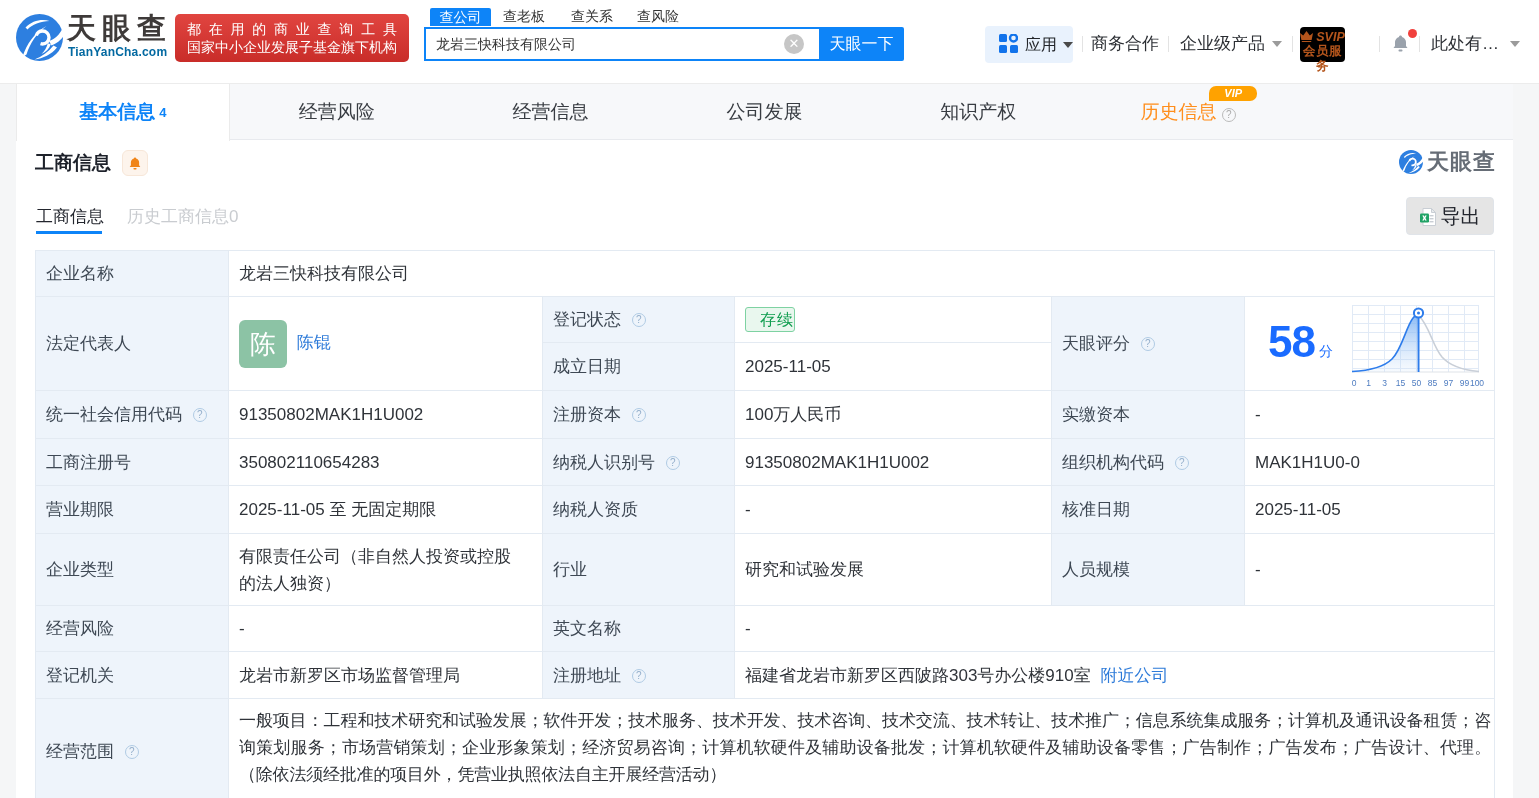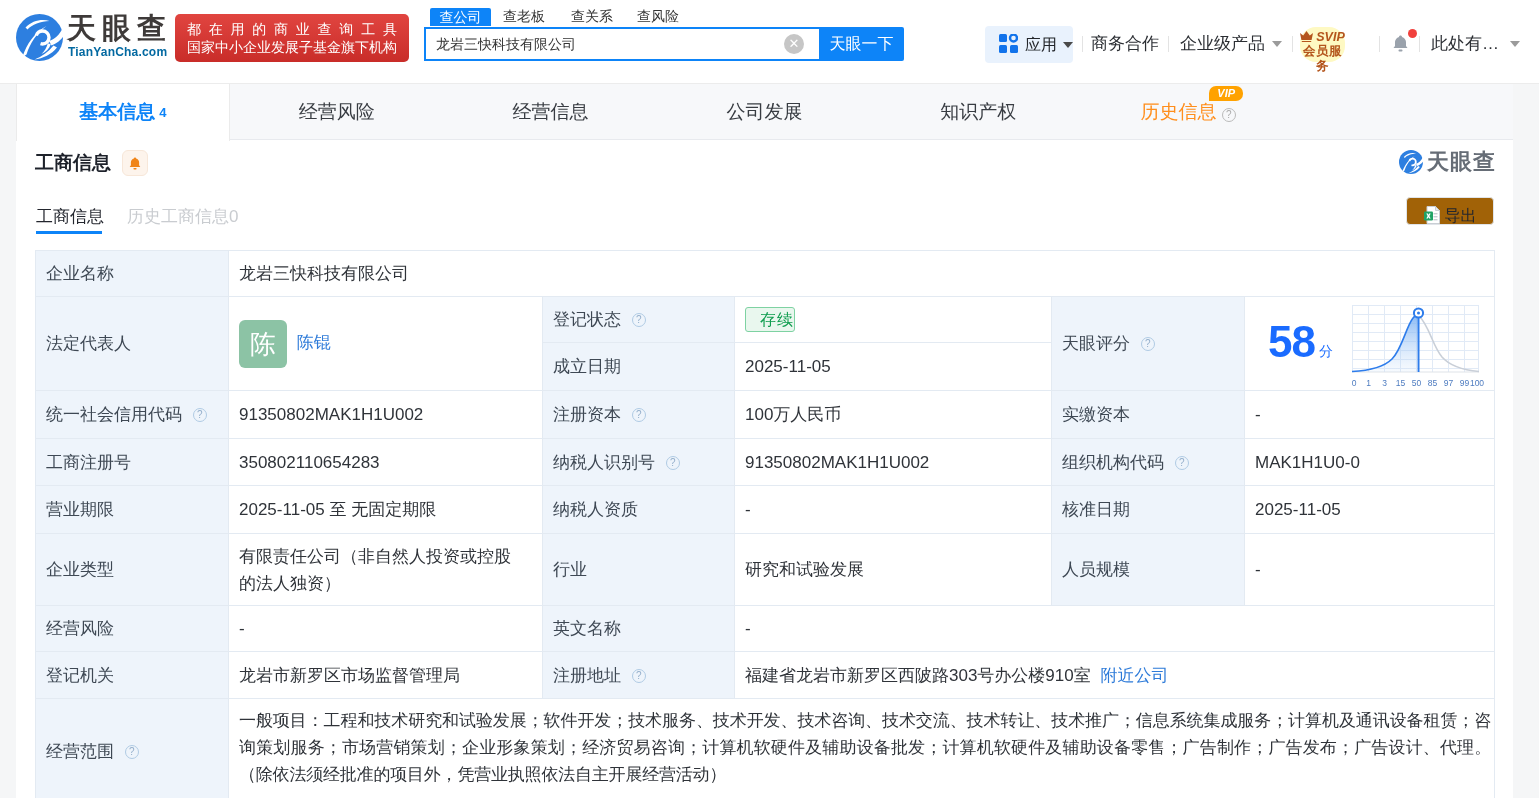--- a/index.html
+++ b/index.html
@@ -16,38 +16,38 @@
 .stab{position:absolute;top:8px;font-size:14px;color:#333}
 #stab-active{left:430px;top:8px;width:61px;height:18px;background:#0d84f8;color:#fff;font-size:14px;text-align:center;line-height:18px;border-radius:2px 2px 0 0}
 #sinput{left:424px;top:27px;width:395px;height:34px;border:2px solid #0d84f8;border-right:none;background:#fff;font-size:14px;color:#333;line-height:30px;padding-left:10px}
 #sclear{left:784px;top:34px;width:20px;height:20px;border-radius:50%;background:#c6c6c6;color:#fff;text-align:center;line-height:19px;font-size:13px}
 #sbtn{left:819px;top:27px;width:85px;height:34px;background:#0d84f8;color:#fff;font-size:16px;text-align:center;line-height:34px;border-radius:0 2px 2px 0}
 #appbtn{left:985px;top:26px;white-space:nowrap;width:88px;height:37px;background:#e9f2fd;border-radius:4px;line-height:37px;padding-left:14px;font-size:16px;color:#23262b}
 .hdivider{position:absolute;top:36px;width:1px;height:16px;background:#e3e3e3}
 .hmenu{position:absolute;top:33px;font-size:17px;color:#2b2e33;line-height:22px}
 .caret{display:inline-block;width:0;height:0;border-left:5px solid transparent;border-right:5px solid transparent;border-top:6px solid #4a4a4a;vertical-align:2px}
 .caret.gray{border-top-color:#9b9b9b}
-#svip{left:1300px;top:27px;width:45px;height:35px;background:#fef9c3;border-radius:16px;text-align:center;color:#b4551c;font-size:12.5px;font-weight:bold;padding-top:3px}
+#svip{left:1300px;top:27px;width:45px;height:35px;background:#000000;border-radius:4px;text-align:center;color:#b4551c;font-size:12.5px;font-weight:bold;padding-top:3px}
 #svip .r1{font-style:italic;height:14px;line-height:14px}
 #svip .r2{height:15px;line-height:15px;font-style:normal;letter-spacing:.5px}
 #belldot{left:1408px;top:29px;width:9px;height:9px;border-radius:50%;background:#f1413d}
 
 #nav{position:absolute;left:0;top:0;width:1497px;height:56px;background:#f7f8fa;border-bottom:1px solid #e8eaee;display:flex}
 #nav .t{width:213.857px;height:56px;text-align:center;line-height:55px;font-size:19px;color:#383c42;position:relative}
 #nav .t.on{background:#fff;border-left:1px solid #ebebeb;border-right:1px solid #ebebeb;height:57px;color:#0d84f8;font-weight:bold}
 #nav .t.on b{font-size:19px}
 #nav .t.on i{font-style:normal;font-size:13px;font-weight:bold;margin-left:4px;position:relative;top:-1px}
 #nav .t.vip{color:#ff8e1c}
-#vipbadge{position:absolute;left:124px;top:2px;width:34px;height:15px;background:#ffa200;border-radius:7px 7px 7px 0;color:#fff;font-size:11px;font-weight:bold;font-style:italic;line-height:15px;text-align:center}
+#vipbadge{position:absolute;left:124px;top:2px;width:48px;height:15px;background:#ffa200;border-radius:7px 7px 7px 0;color:#fff;font-size:11px;font-weight:bold;font-style:italic;line-height:15px;text-align:center}
 .qmark{display:inline-block;width:14px;height:14px;border:1px solid #bbb;border-radius:50%;font-size:10px;line-height:12px;color:#aaa;text-align:center;font-weight:normal;font-style:normal}
 
 #sectitle{left:19px;top:66px;font-size:19px;font-weight:bold;color:#1e222b}
 #bellchip{left:106px;top:66px;width:26px;height:26px;background:#fdf4ec;border:1px solid #f7e7d9;border-radius:6px;text-align:center}
 #wmark{left:1383px;top:66px}
-#exportbtn{left:1390px;top:113px;width:88px;height:28px;border:1px solid #e0e4e9;border-radius:4px;background:#a16207;font-size:16px;color:#23262e;text-align:center;line-height:36px}
+#exportbtn{left:1390px;top:113px;width:88px;height:38px;border:1px solid #e0e4e9;border-radius:4px;background:#e5e5e5;font-size:20px;color:#23262e;text-align:center;line-height:36px}
 #subtabs{left:20px;top:121px;font-size:17px}
 #subtabs .a{color:#23262e}
 #subtabs .b{color:#c9ccd0;margin-left:23px}
 #subline{left:20px;top:147px;width:66px;height:3px;background:#0d84f8}
 
 #tbl{position:absolute;left:19px;top:166px;width:1459px;border-collapse:collapse;table-layout:fixed}
 #tbl td{border:1px solid #e3eaf2;font-size:17px;vertical-align:middle;padding:0 10px 0 10px;color:#2f3339;line-height:27px}
 #tbl td.lb{background:#eef4fb;color:#3e4854}
 #tbl td .qmark{margin-left:6px;border-color:#b0cbe4;color:#93aecb;vertical-align:2px}
 .lnk{color:#2e7bd9}

